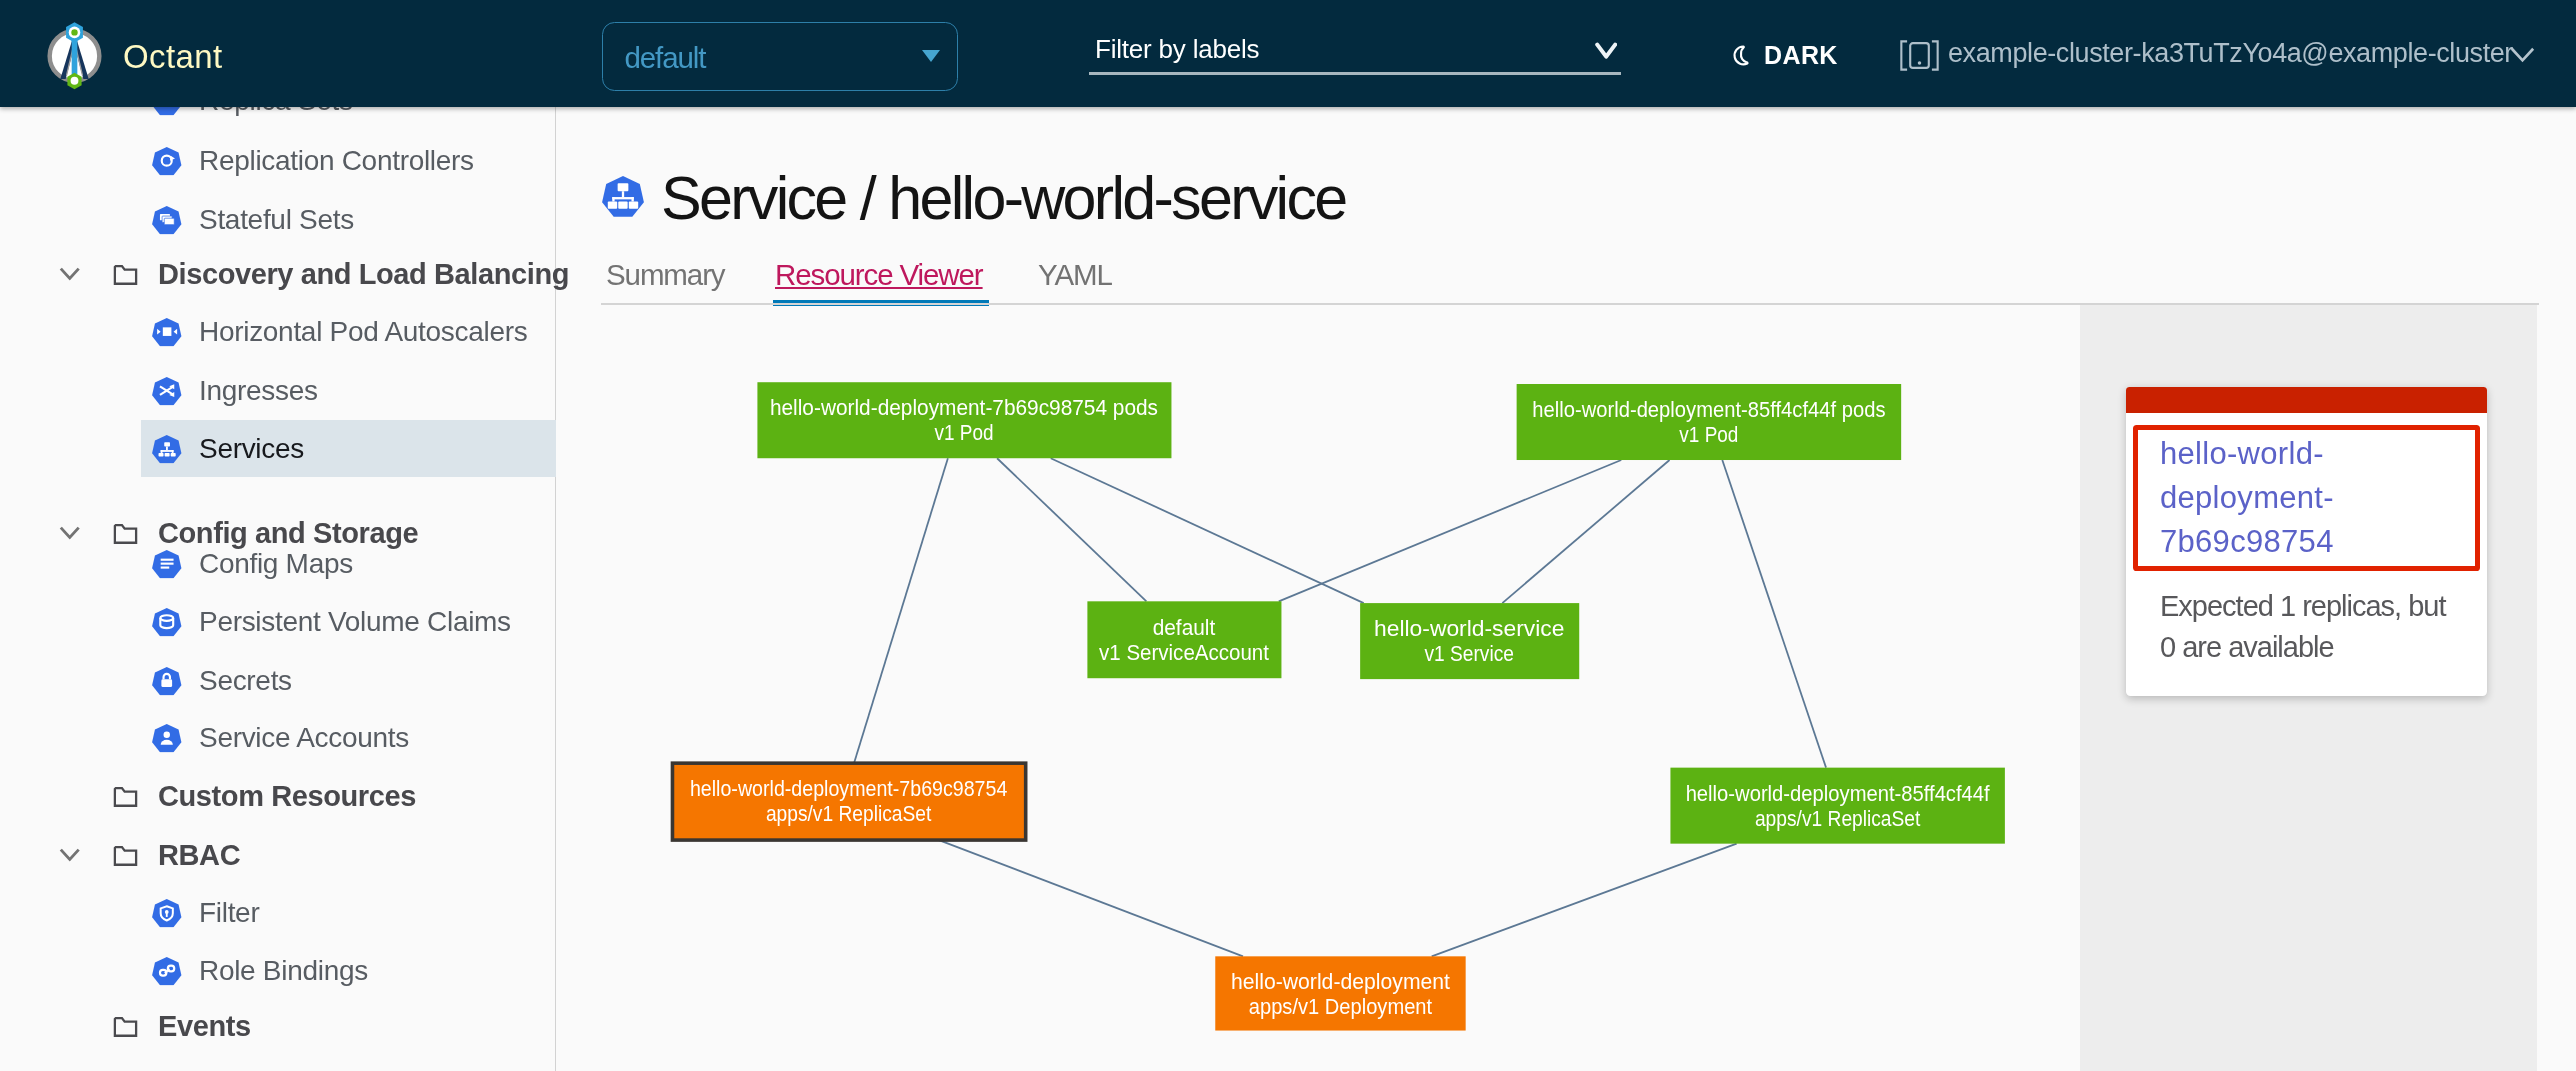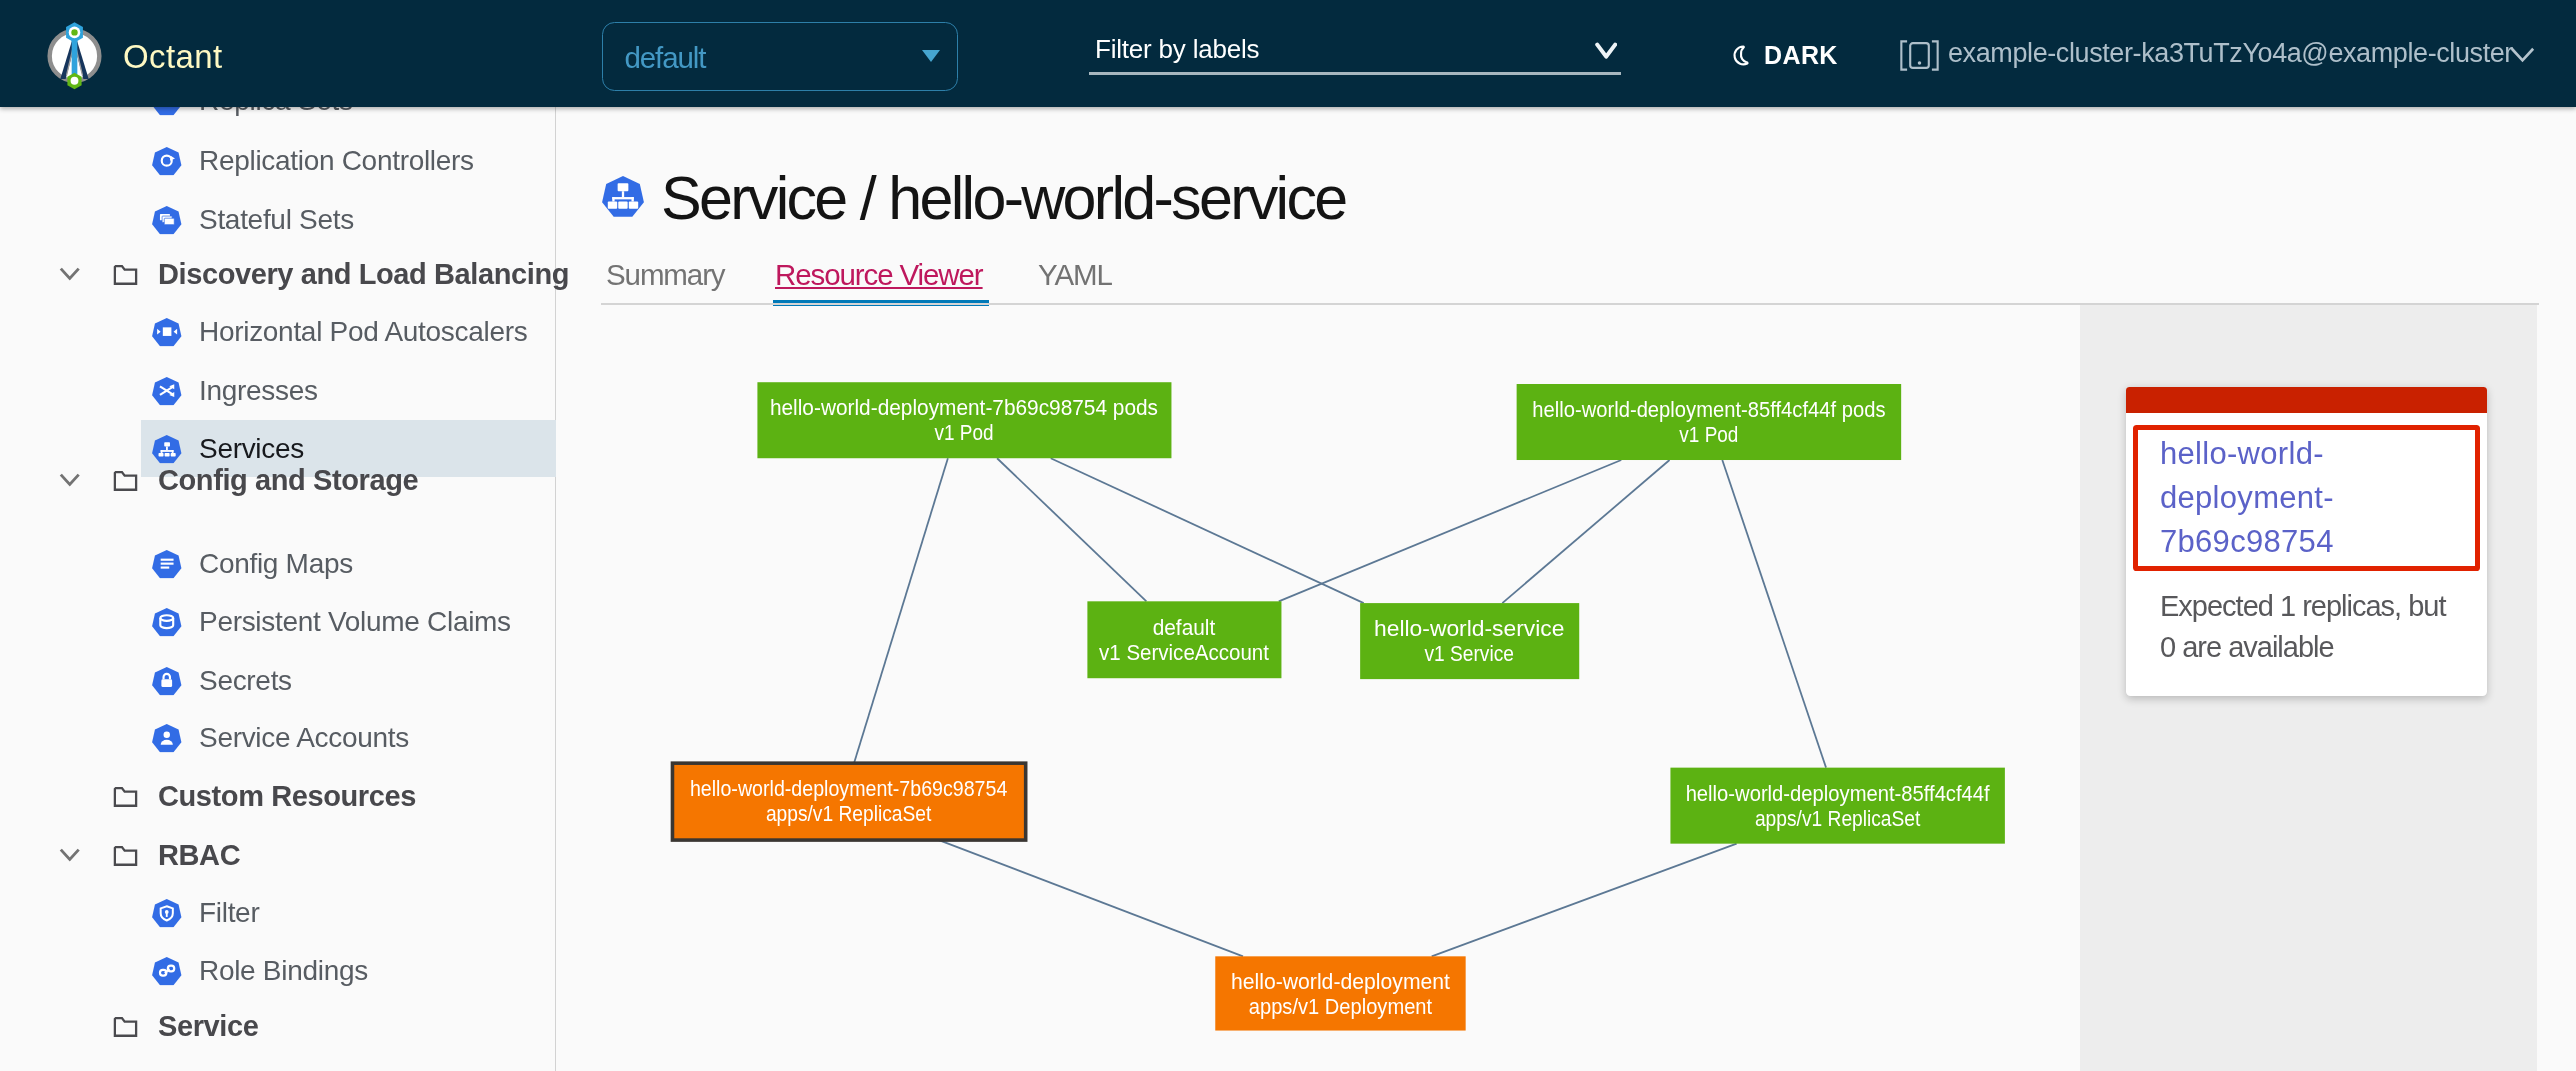--- a/index.html
+++ b/index.html
@@ -197,21 +197,21 @@
             <rect x="8" y="18" width="2.5" height="4"></rect>
             <rect x="23.5" y="18" width="2.5" height="4"></rect>
             <rect x="5" y="22" width="7" height="5" rx="1"></rect>
             <rect x="13.5" y="22" width="7" height="5" rx="1"></rect>
             <rect x="22" y="22" width="7" height="5" rx="1"></rect>
           </g>
         </g>
       </svg>
       <div class="txt">Services</div>
     </div>
-    <div class="navrow" style="top:451px;text-align:right;">
+    <div class="navrow" style="top:504px;text-align:right;">
       <svg class="icon" style="left:59px;" width="21.5" height="14.3" viewBox="0 0 24 16">
         <polyline points="2,2 12,13 22,2" fill="none" stroke="#737373" stroke-width="3.2"></polyline>
       </svg>
       <svg class="icon" style="left:113px;" width="25" height="23" viewBox="0 0 28 26">
         <path d="M2 5 L2 24 L26 24 L26 8 L13 8 L10 4 L3 4 Z" fill="none" stroke="#4a4a4e" stroke-width="2.6"></path>
       </svg>
       <div class="gtxt">Config and Storage</div>
     </div>
     <div class="navrow" style="top:593px;">
       <svg class="icon" style="left:152px;" width="29.5" height="29.5" viewBox="0 0 33 33">
@@ -296,21 +296,21 @@
             <rect x="18" y="9" width="9" height="8" rx="4"></rect>
           </g>
         </g>
       </svg>
       <div class="txt">Role Bindings</div>
     </div>
     <div class="navrow" style="top:997px;">
       <svg class="icon" style="left:113px;" width="25" height="23" viewBox="0 0 28 26">
         <path d="M2 5 L2 24 L26 24 L26 8 L13 8 L10 4 L3 4 Z" fill="none" stroke="#4a4a4e" stroke-width="2.6"></path>
       </svg>
-      <div class="gtxt">Service</div>
+      <div class="gtxt">Events</div>
     </div>
   </div>
 
 <div id="header">
   <svg style="position:absolute; left:47px; top:19.7px;" width="55" height="70" viewBox="0 0 62 78">
     <circle cx="31" cy="40" r="28" fill="#fff" stroke="#8e8e8e" stroke-width="5"></circle>
     <path d="M29 20 L15 66 L21 66 L31 28 Z" fill="#16355c"></path>
     <path d="M33 20 L47 66 L41 66 L31 28 Z" fill="#16355c"></path>
     <path d="M22 62 L31 24 L40 62" fill="none" stroke="#9b9b9b" stroke-width="1.5"></path>
     <rect x="27.8" y="12" width="6.4" height="56" fill="#2fa3dc"></rect>

